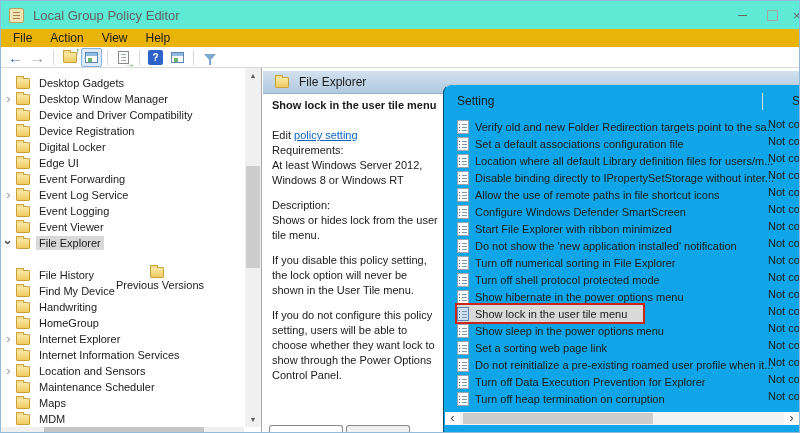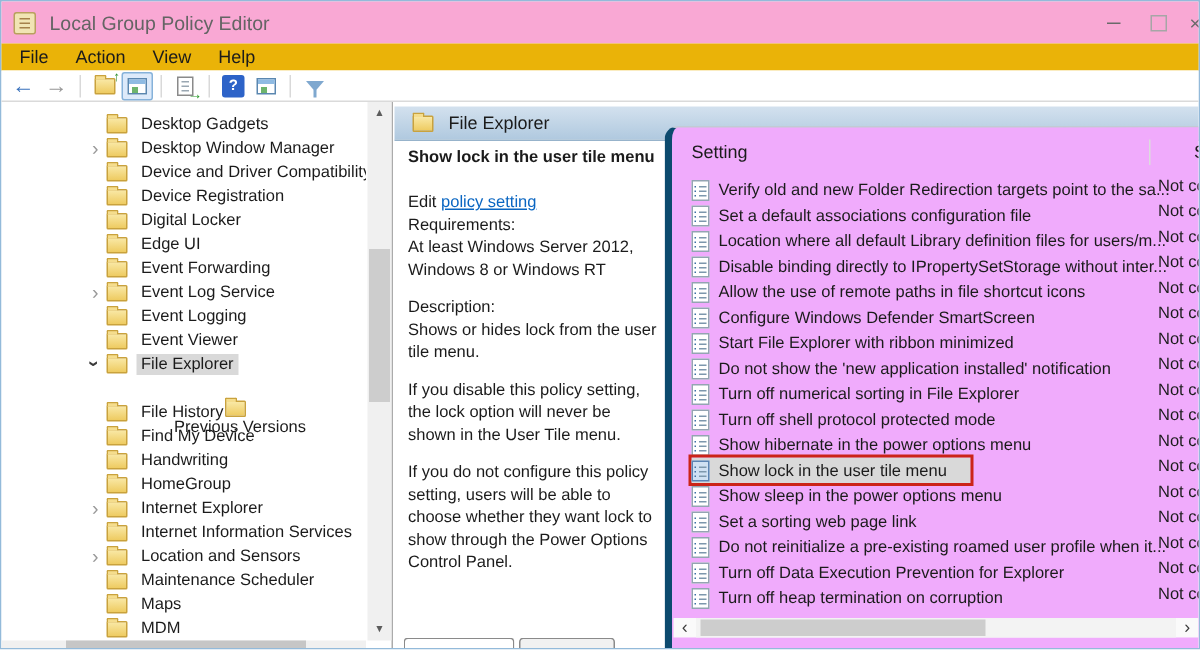--- a/index.html
+++ b/index.html
@@ -1,21 +1,21 @@
 <!DOCTYPE html>
 <html style="--window-border: #93bada; --header-blue: #b0c9df; --selection-bg: #d9d9d9; --annotation-red: #cb2418; --link-blue: #0a66c2;"><head>
 <meta charset="utf-8">
 <style>
   *{box-sizing:border-box;margin:0;padding:0;}
   html,body{width:800px;height:433px;}
   body{position:relative;font-family:"Liberation Sans","DejaVu Sans",sans-serif;font-size:11px;color:#1b1b1b;background:#fff;overflow:hidden;}
   .window{position:absolute;inset:0;border:1px solid var(--window-border,#93bada);background:#fff;}
 
   
-  .titlebar{position:absolute;top:0;left:0;right:0;height:28px;display:flex;align-items:center;background:#f9a8d4;text-align:right;}
+  .titlebar{position:absolute;top:0;left:0;right:0;height:28px;display:flex;align-items:center;background:#5eead4;text-align:right;}
   .app-icon{width:15px;height:15px;margin:0 9px 0 8px;background:#f1e4b4;border:1px solid #b9a05e;border-radius:2px;position:relative;flex:none;}
   .app-icon::before{content:"";position:absolute;left:3px;right:3px;top:3px;height:1px;background:#a5804a;box-shadow:0 3px 0 #a5804a,0 6px 0 #a5804a;}
   .title{font-size:13px;color:#646464;}
   .winbtns{margin-left:auto;display:flex;height:100%;align-items:stretch;}
   .wbtn{width:30px;display:flex;align-items:center;justify-content:center;}
   .wbtn.min::before{content:"";width:9px;border-top:1px solid #6a6a6a;}
   .wbtn.max::before{content:"";width:9px;height:9px;border:1px solid #a6a6a6;}
   .wbtn.close{width:12px;overflow:hidden;color:#6a6a6a;font-size:13px;justify-content:flex-start;}
   .wbtn.close::before{content:"\00d7";margin-left:6px;}
 
@@ -43,21 +43,21 @@
   .icon-help::before{content:"?";color:#fff;font-weight:bold;font-size:10px;}
   .icon-filter::before{content:"";width:0;height:0;border-left:6px solid transparent;border-right:6px solid transparent;border-top:7px solid #7fa8cf;}
   .icon-filter::after{content:"";position:absolute;bottom:2px;width:2px;height:5px;background:#7fa8cf;}
 
   
   .content{position:absolute;top:67px;left:0;right:0;bottom:0;}
 
   
   .tree-pane{position:absolute;left:0;top:0;bottom:0;width:261px;border-right:1px solid #ababab;background:#fff;}
   .tree-items{position:absolute;left:0;top:7px;right:17px;bottom:5px;overflow:hidden;}
-  .tree-item{height:16px;display:flex;align-items:center;padding-left:55px;white-space:nowrap;cursor:default;}
+  .tree-item{height:16px;display:flex;align-items:center;white-space:nowrap;cursor:default;}
   .tree-item.child{padding-left:75px;flex-direction:column;}
   .expander{width:15px;height:16px;line-height:15px;text-align:center;color:#9a9a9a;font-size:13px;flex:none;}
   .expander.v-collapsed::before{content:"\203A";}
   .expander.v-expanded::before{content:"\203A";display:inline-block;transform:rotate(90deg);color:#3a3a3a;font-weight:bold;}
   .tree-item .folder{margin-right:6px;}
   .tree-label{padding:0 3px;line-height:14px;}
   .tree-label.sel{background:var(--selection-bg,#d9d9d9);}
   .vscroll{position:absolute;top:0;right:0;width:16px;bottom:5px;background:#f0f0f0;}
   .varr{position:absolute;left:0;width:16px;height:15px;display:flex;align-items:center;justify-content:center;color:#5c5c5c;font-size:7px;}
   .varr.up{top:0;}  .varr.up::before{content:"\25B2";}
@@ -75,21 +75,21 @@
   .detail-pane{position:absolute;left:0;top:26px;width:181px;bottom:0;background:#fff;padding:4px 6px 0 9px;line-height:15px;overflow:hidden;}
   .dp-title{font-weight:bold;margin-bottom:15px;}
   .dp-edit{}
   .dp-link{color:var(--link-blue,#0a66c2);text-decoration:underline;cursor:pointer;}
   .para:empty{height:10px;}
   .tabs{position:absolute;left:6px;bottom:0;height:7px;display:flex;gap:3px;z-index:5;}
   .tab{width:74px;border:1px solid #8a8a8a;border-bottom:none;border-radius:3px 3px 0 0;background:#fff;}
   .tab.t2{width:64px;background:#f1f1f1;}
 
   
-  .list-panel{position:absolute;left:180px;top:16px;right:0;bottom:0;background:#f0abfc;border-top:1px solid #c2cbd4;border-left:5px solid #0c4a6e;border-top-left-radius:9px;overflow:hidden;}
+  .list-panel{position:absolute;left:180px;top:16px;right:0;bottom:0;background:#0ea5e9;border-top:1px solid #c2cbd4;border-left:1px solid #0c4a6e;border-top-left-radius:9px;overflow:hidden;}
   .col-setting{position:absolute;left:13px;top:9px;font-size:12px;}
   .col-state{position:absolute;left:348px;top:9px;font-size:12px;white-space:nowrap;}
   .col-div{position:absolute;left:318px;top:8px;height:17px;width:1px;background:#dcdcdc;}
   .rows{position:absolute;top:33px;left:0;right:0;}
   .lrow{height:17px;position:relative;display:flex;padding-left:13px;white-space:nowrap;}
   .row-inner{display:flex;align-items:center;height:17px;position:relative;padding-right:4px;}
   .gp-icon{width:12px;height:14px;flex:none;margin-right:6px;border:1px solid #94a4b2;background:#fff;position:relative;}
   .gp-icon::before{content:"";position:absolute;left:4px;right:1px;top:3px;height:1px;background:#7d97ad;box-shadow:0 3px 0 #7d97ad,0 6px 0 #7d97ad;}
   .gp-icon::after{content:"";position:absolute;left:1px;top:3px;width:1px;height:1px;background:#3c6ea5;box-shadow:0 3px 0 #3c6ea5,0 6px 0 #3c6ea5;}
   .row-inner.selected{background:var(--selection-bg,#d9d9d9);outline:2px solid var(--annotation-red,#cb2418);outline-offset:0;padding-right:16px;z-index:3;}

